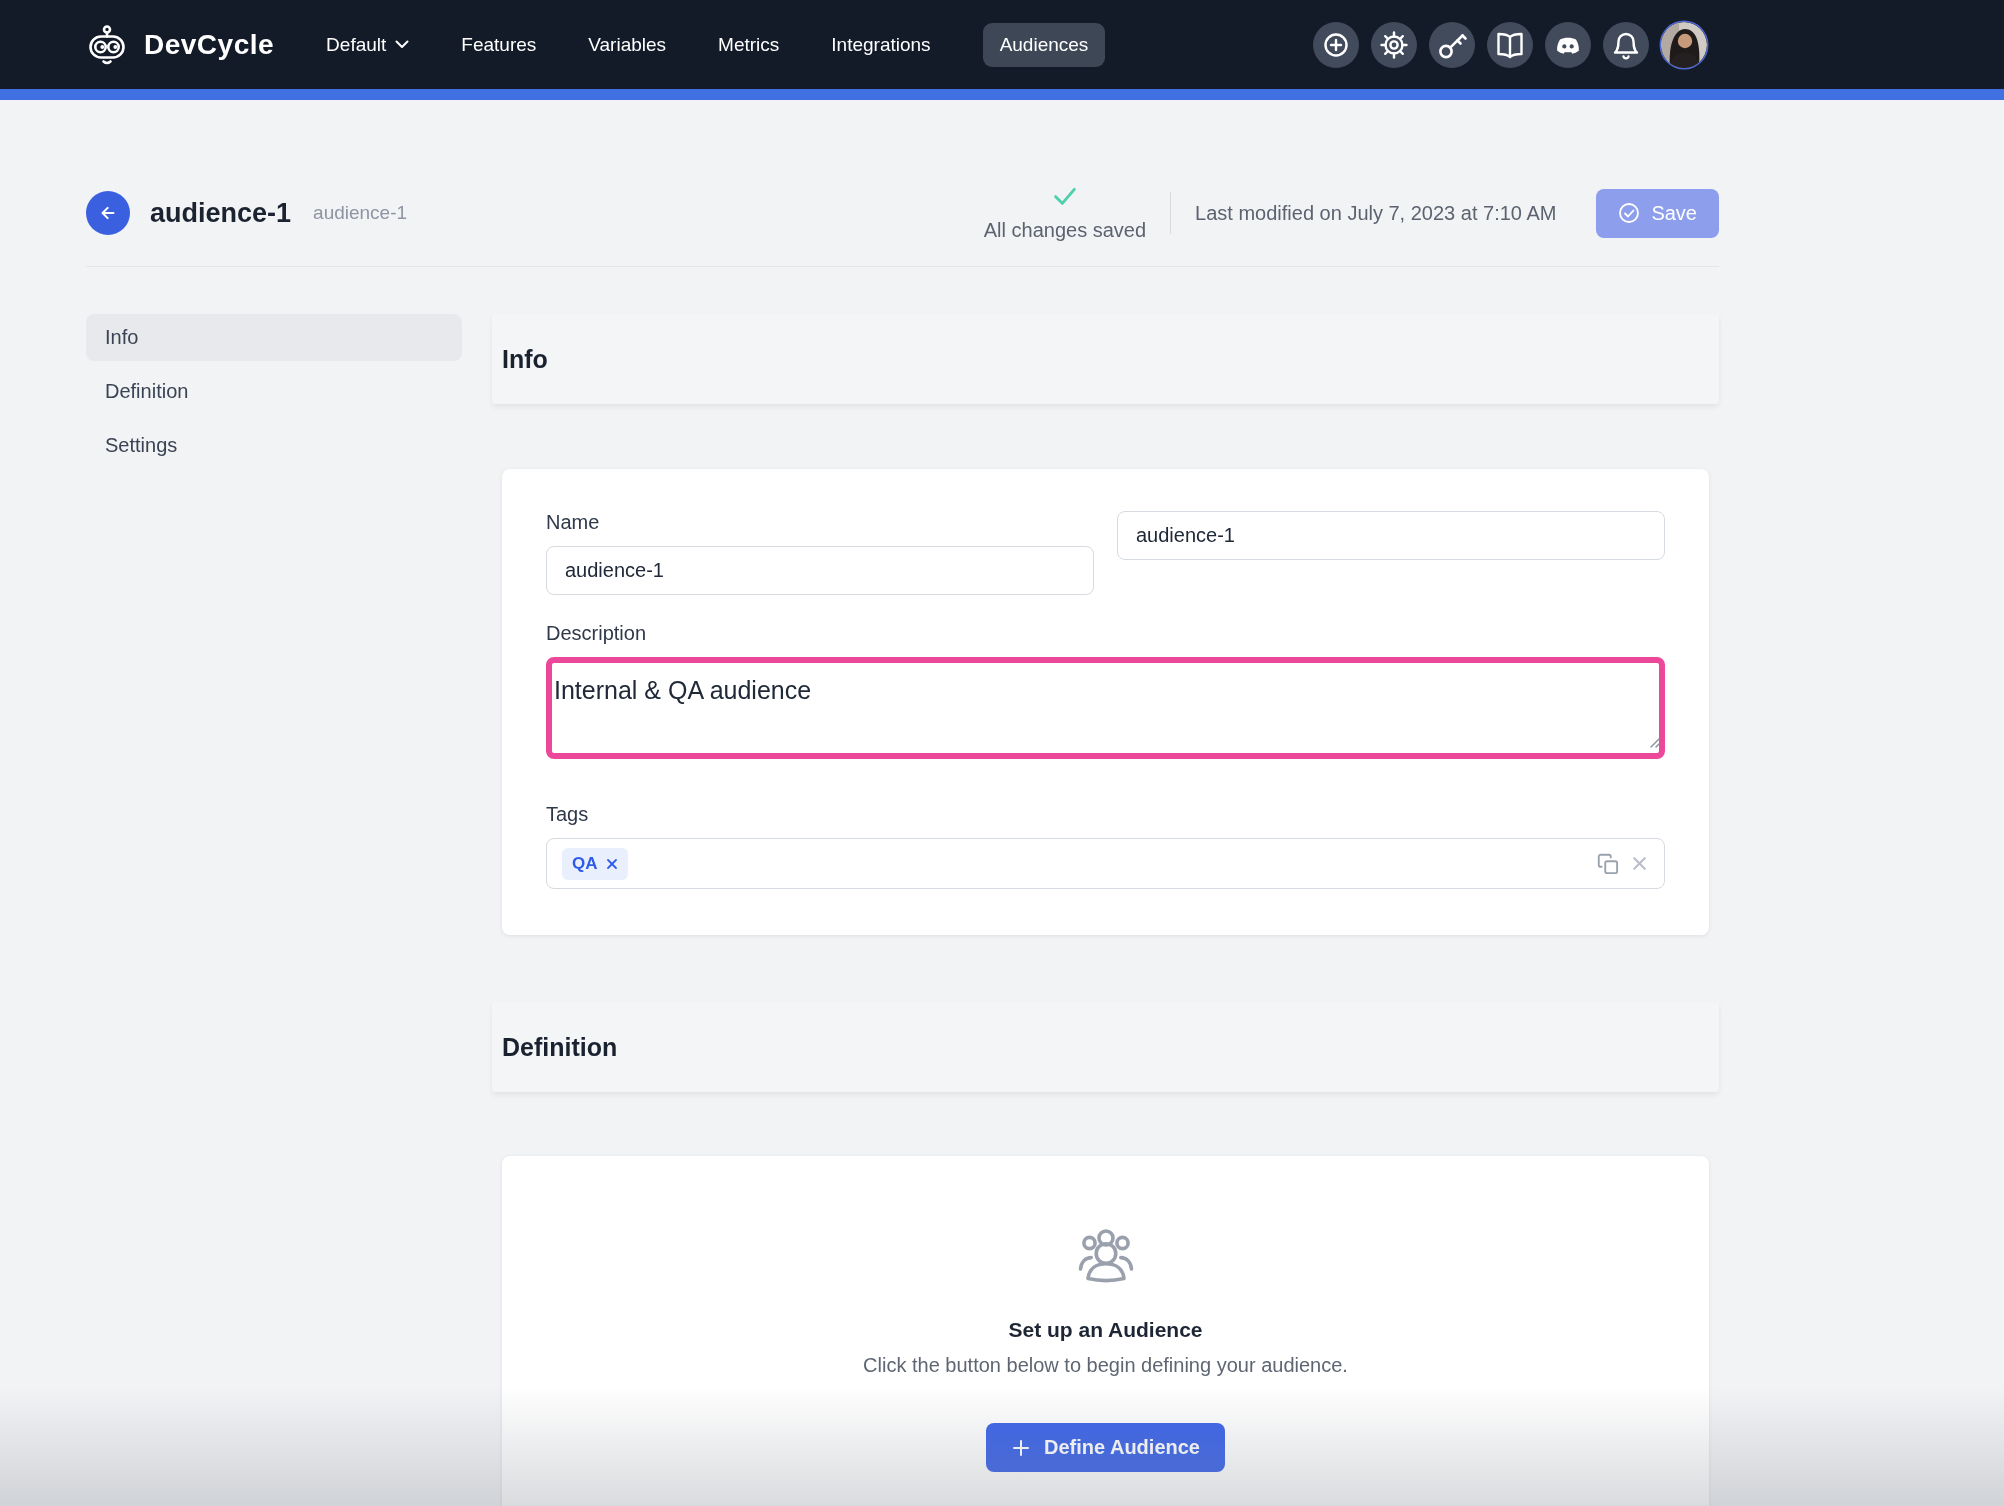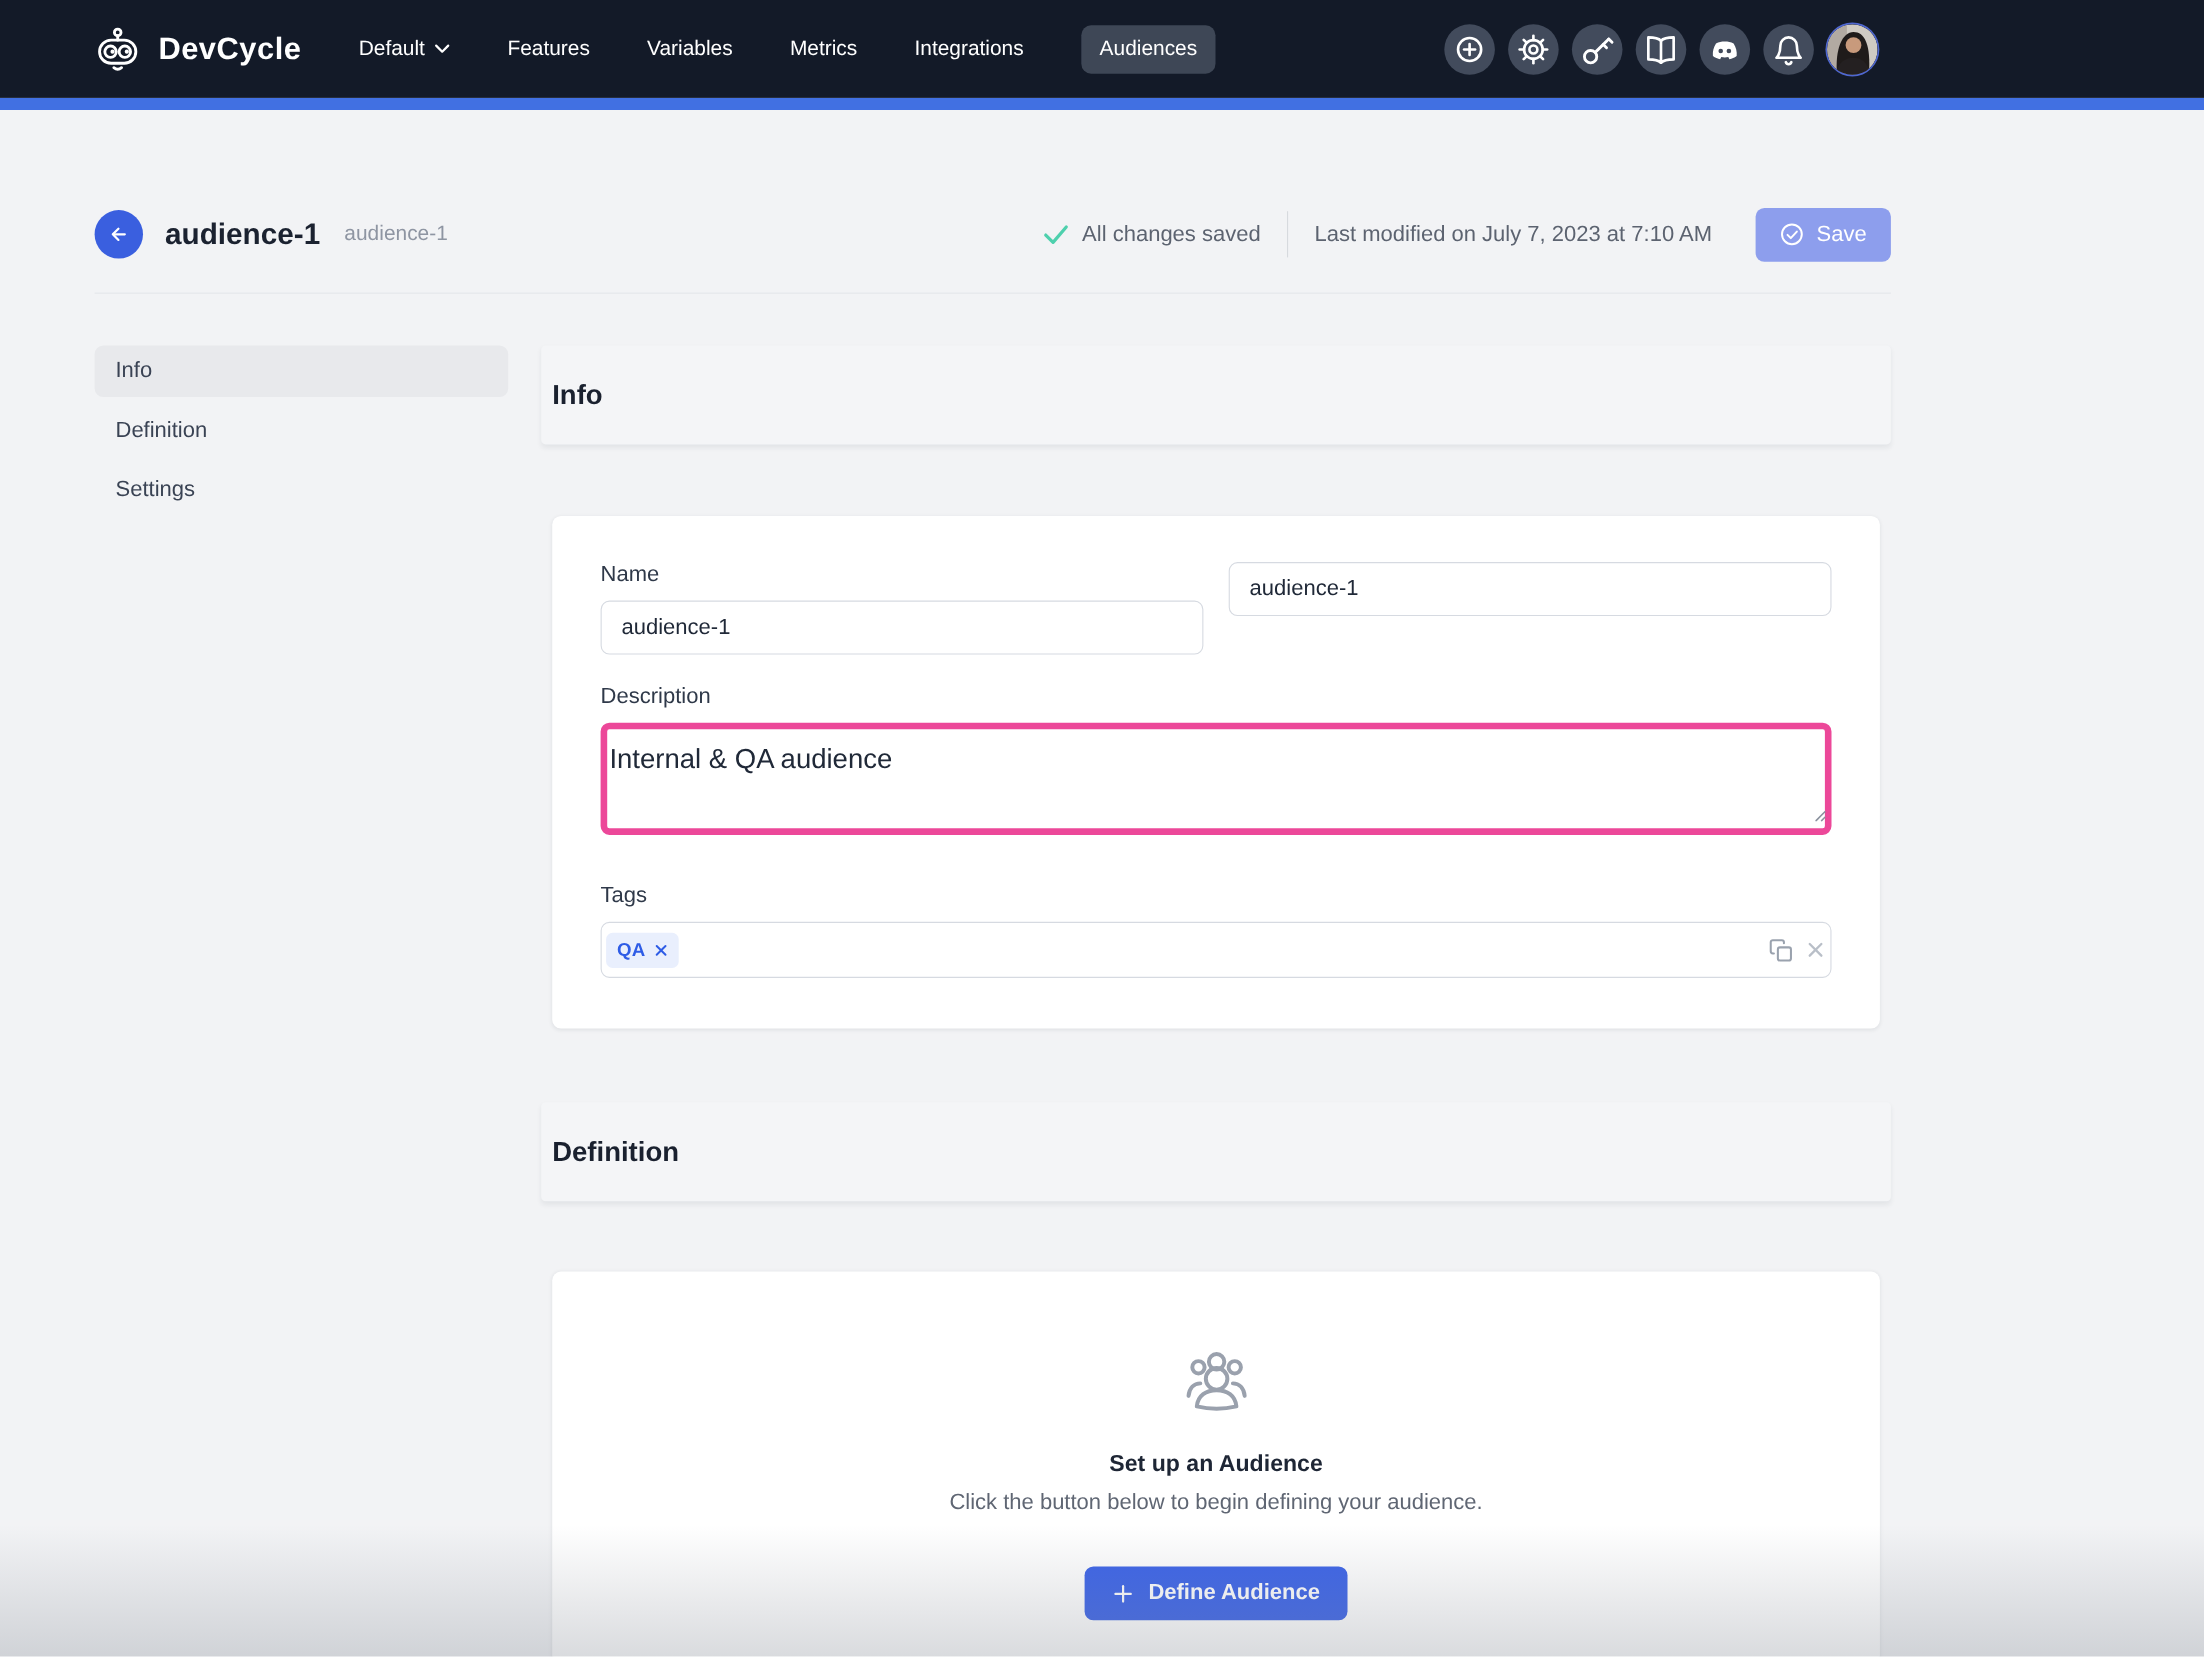--- a/index.html
+++ b/index.html
@@ -48,21 +48,21 @@
     border-bottom: 1px solid #e4e6ea;
   }
   .back-btn {
     width: 44px; height: 44px; border-radius: 50%;
     background: #3a5fdf; display: flex; align-items: center; justify-content: center;
     cursor: pointer; flex: none;
   }
   .page-title { font-size: 27px; font-weight: bold; color: #1b2230; margin-left: 20px; }
   .page-subtitle { font-size: 19px; color: #8e95a2; margin-left: 22px; }
   .header-right { margin-left: auto; display: flex; align-items: center; }
-  .status-saved { display: flex; align-items: center; gap: 12px; color: #5c6370; font-size: 20px; }
+  .status-saved { display: flex; align-items: center; gap: 12px; color: #5c6370; font-size: 20px; flex-direction: column; }
   .v-divider { width: 1px; height: 42px; background: #d7dade; margin: 0 24px; }
   .last-modified { color: #5c6370; font-size: 20px; }
   .save-btn {
     margin-left: 40px; height: 49px; padding: 0 22px;
     background: #8d9eed; border: none; border-radius: 8px;
     color: #fff; font-size: 20px; font-family: inherit;
     display: inline-flex; align-items: center; gap: 11px; cursor: pointer;
   }
 
   
@@ -97,21 +97,21 @@
   .desc-wrap { position: relative; margin-top: 27px; }
   .desc-area {
     width: 100%; height: 102px; border: 6px solid #ec4899; border-radius: 8px;
     padding: 13px 2px; font-size: 25px; font-family: inherit; color: #202938;
     resize: none; outline: none; display: block;
   }
   .resize-handle { position: absolute; right: 5px; bottom: 7px; }
   .tags-wrap { margin-top: 44px; }
   .tags-box {
     height: 51px; border: 1px solid #d6dae1; border-radius: 8px; background: #fff;
-    display: flex; align-items: center; padding: 0 4px; cursor: text;
+    display: flex; align-items: center; padding: 0 15px; cursor: text;
   }
   .tag-chip {
     display: inline-flex; align-items: center; gap: 8px;
     background: #e9effd; border-radius: 6px; padding: 6px 10px;
     color: #2e5ce6; font-size: 17px; font-weight: bold;
   }
   .tag-chip .chip-x { cursor: pointer; display: flex; }
   .tags-actions { margin-left: auto; display: flex; align-items: center; gap: 11px; }
   .tags-actions > span { display: flex; cursor: pointer; }
 

